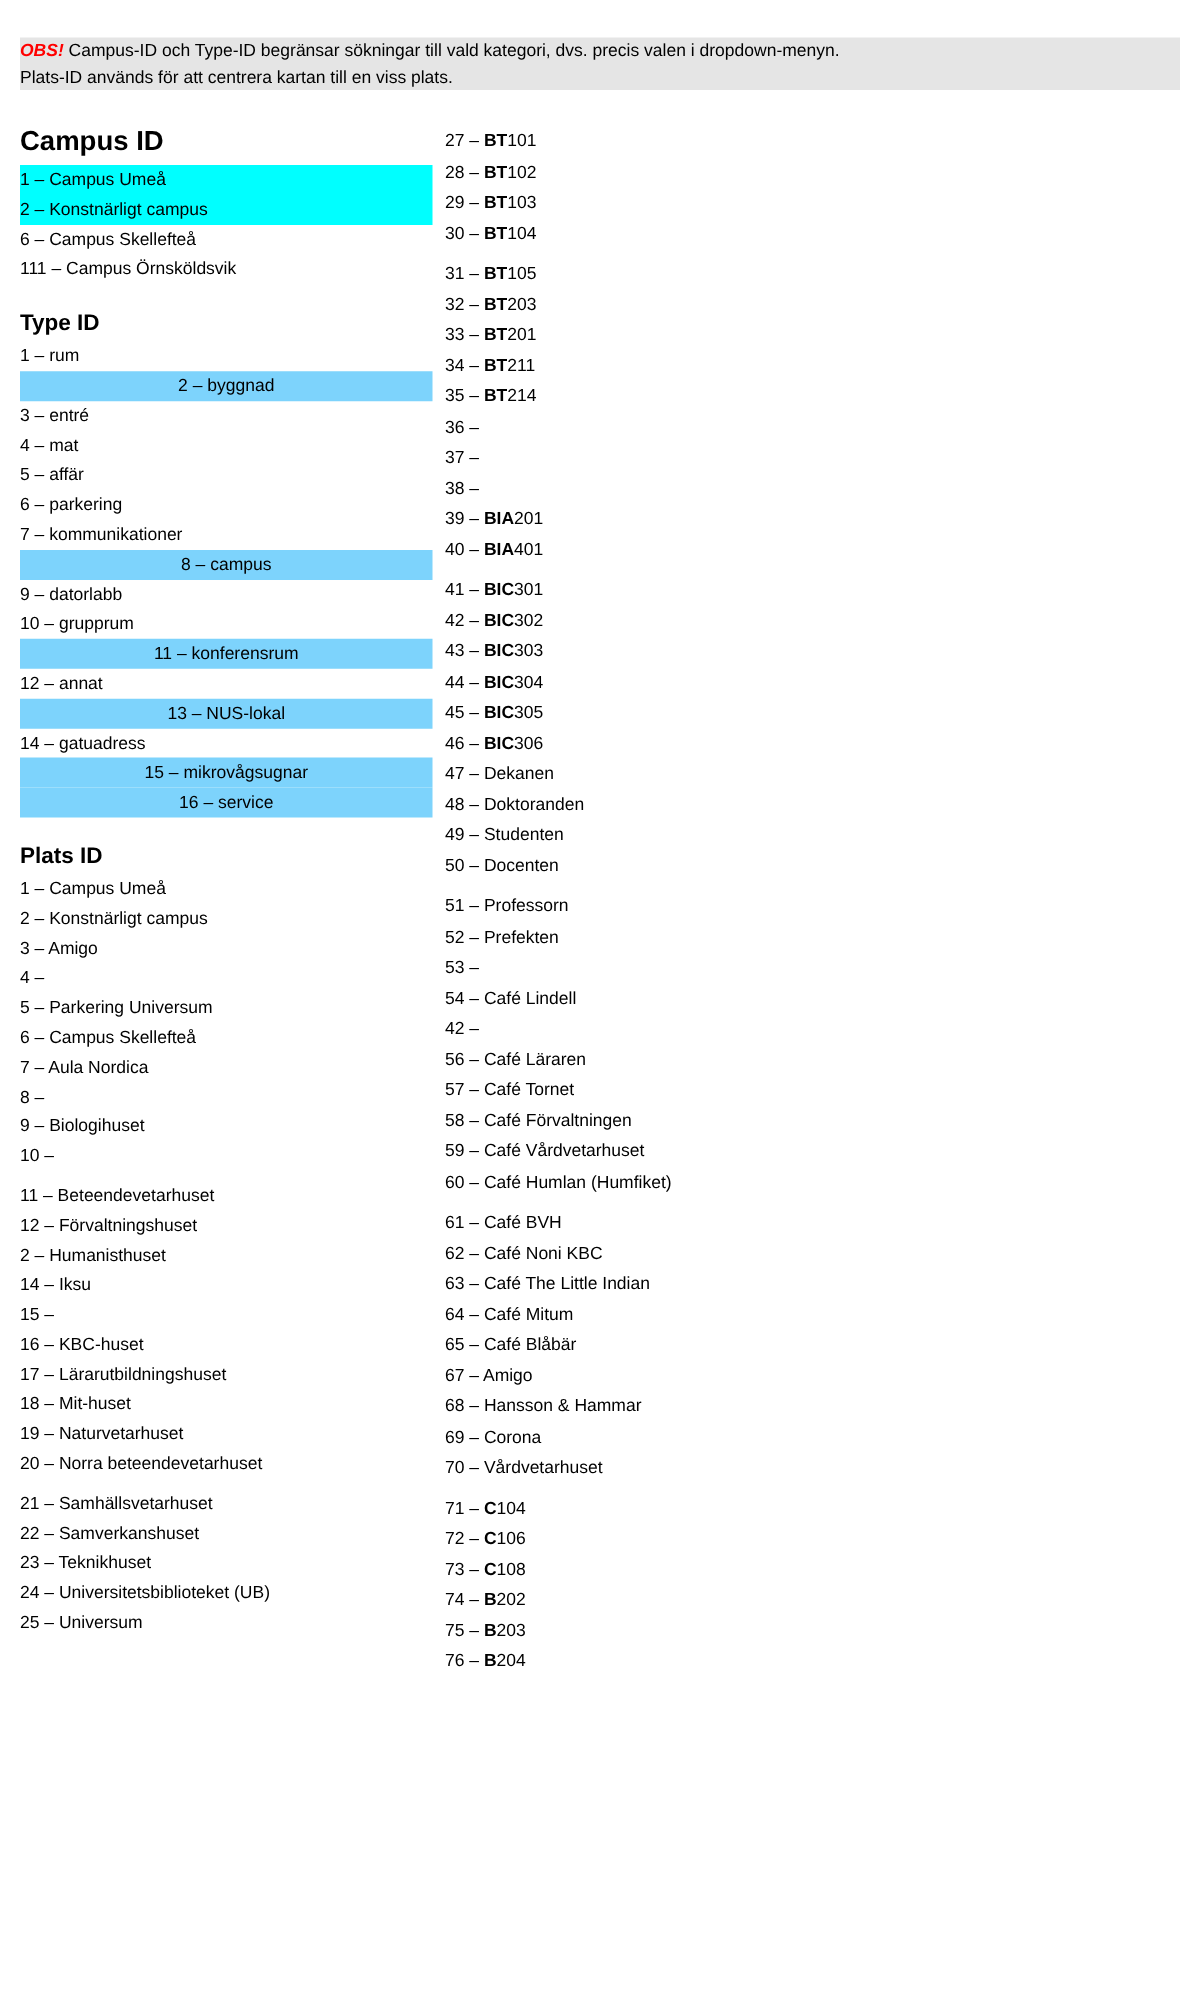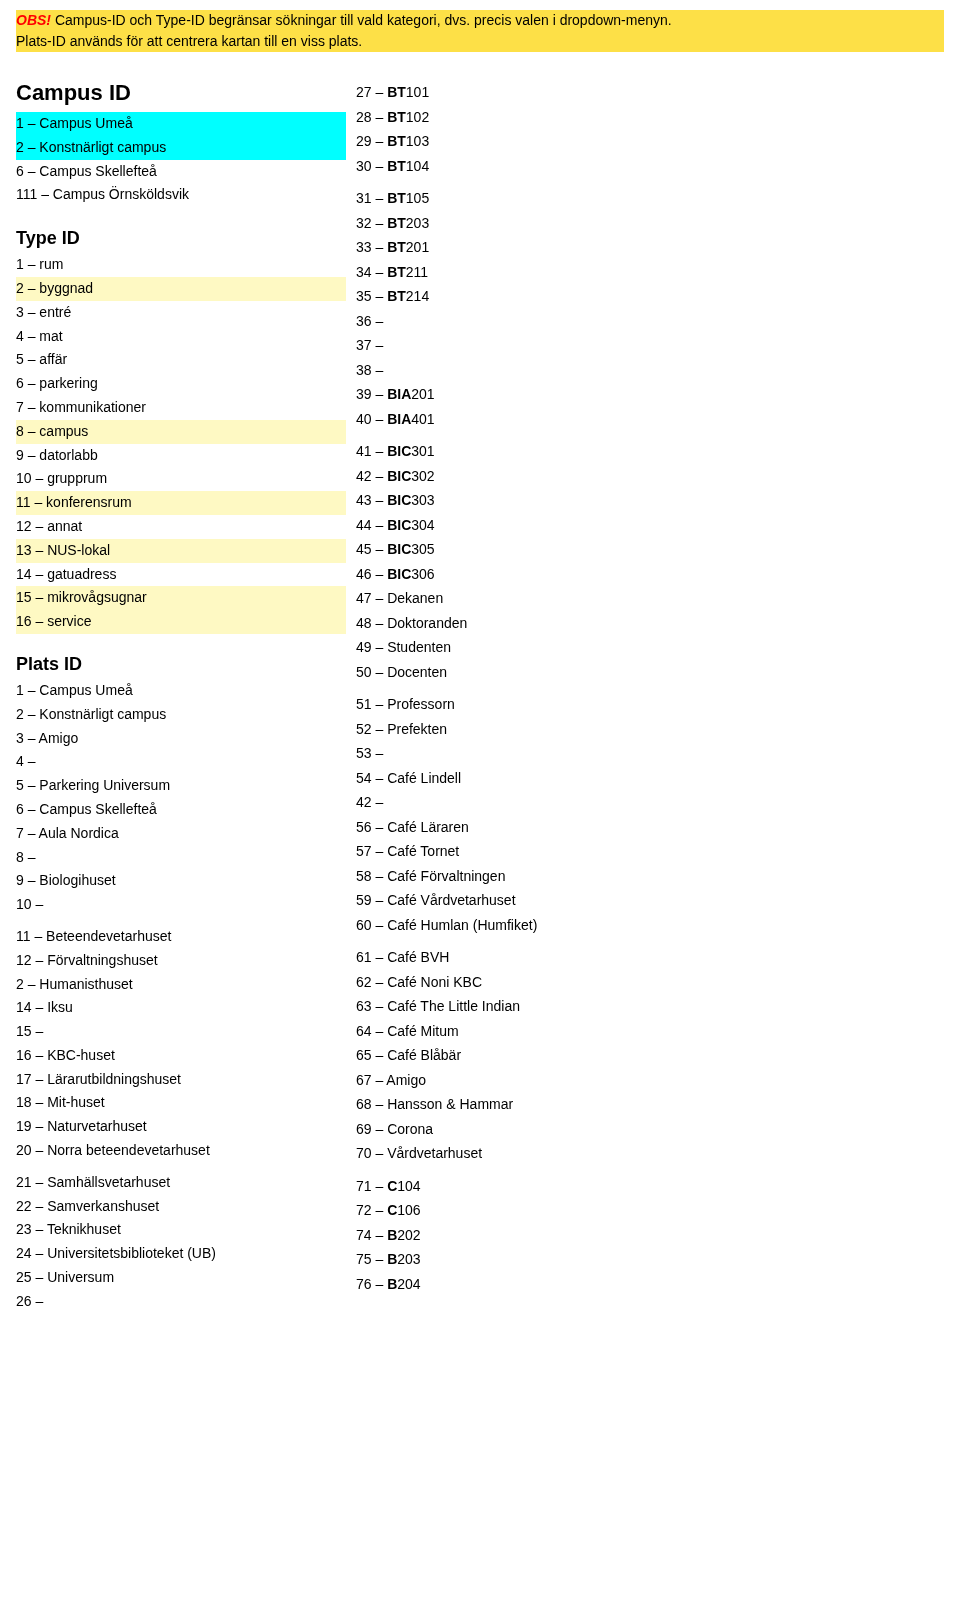--- a/index.html
+++ b/index.html
@@ -5,24 +5,25 @@
     * { margin: 0; padding: 0; box-sizing: border-box; }
     body {
       font-family: Arial, sans-serif;
       font-size: 14px;
       background: #fff;
       color: #000;
       padding: 10px 16px;
       width: 960px;
     }
     .obs-box {
-      background: #fde047;
+      background: #e5e5e5;
       margin-bottom: 18px;
       font-size: 14px;
       line-height: 1.5;
+      margin-top: 20px;
     }
     .obs-box .obs-label {
       color: #f00;
       font-style: italic;
       font-weight: bold;
     }
     .two-col {
       display: flex;
       gap: 0;
     }
@@ -44,23 +45,24 @@
       font-size: 18px;
       font-weight: bold;
       margin-top: 21px;
       margin-bottom: 4px;
     }
     .item {
       line-height: 1.7;
       font-size: 14px;
     }
     .item.highlight-green {
-      background: #fef9c3;
+      background: #7dd3fc;
       display: inline-block;
       width: 100%;
+      text-align: center;
     }
     .item.highlight-cyan {
       background: #00ffff;
       display: inline-block;
       width: 100%;
     }
     .right-col .item {
       line-height: 1.75;
     }
     .spacer { height: 8px; }
@@ -128,21 +130,20 @@
       <div class="item">17 – Lärarutbildningshuset</div>
       <div class="item">18 – Mit-huset</div>
       <div class="item">19 – Naturvetarhuset</div>
       <div class="item">20 – Norra beteendevetarhuset</div>
       <div class="spacer"></div>
       <div class="item">21 – Samhällsvetarhuset</div>
       <div class="item">22 – Samverkanshuset</div>
       <div class="item">23 – Teknikhuset</div>
       <div class="item">24 – Universitetsbiblioteket (UB)</div>
       <div class="item">25 – Universum</div>
-      <div class="item">26 –</div>
     </div>
   </div>
 
   <div class="right-col">
     <div style="margin-top:10px;">
       <div class="item">27 – <strong>BT</strong>101</div>
       <div class="item">28 – <strong>BT</strong>102</div>
       <div class="item">29 – <strong>BT</strong>103</div>
       <div class="item">30 – <strong>BT</strong>104</div>
       <div class="spacer"></div>
@@ -184,18 +185,19 @@
       <div class="item">63 – Café The Little Indian</div>
       <div class="item">64 – Café Mitum</div>
       <div class="item">65 – Café Blåbär</div>
       <div class="item">67 – Amigo</div>
       <div class="item">68 – Hansson &amp; Hammar</div>
       <div class="item">69 – Corona</div>
       <div class="item">70 – Vårdvetarhuset</div>
       <div class="spacer"></div>
       <div class="item">71 – <strong>C</strong>104</div>
       <div class="item">72 – <strong>C</strong>106</div>
+      <div class="item">73 – <strong>C</strong>108</div>
       <div class="item">74 – <strong>B</strong>202</div>
       <div class="item">75 – <strong>B</strong>203</div>
       <div class="item">76 – <strong>B</strong>204</div>
     </div>
   </div>
 </div>
 
 </body></html>

